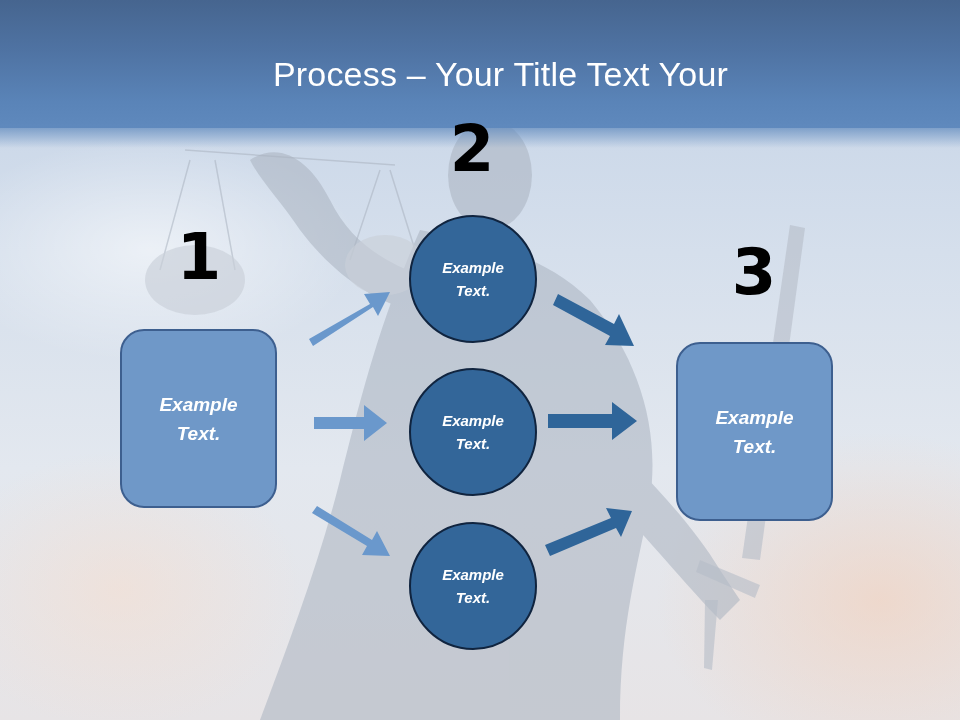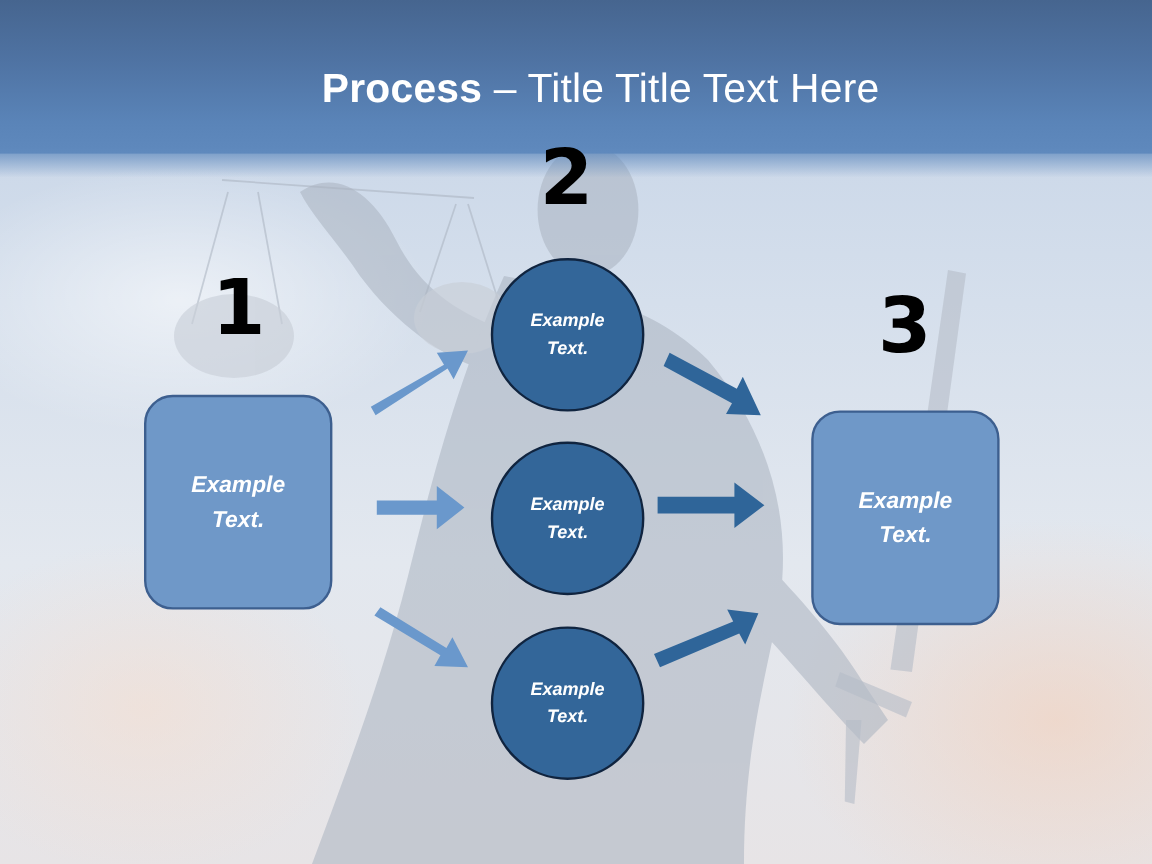--- a/index.html
+++ b/index.html
@@ -12,21 +12,21 @@
         radial-gradient(ellipse 300px 160px at 150px 250px, rgba(255,255,255,0.55), rgba(255,255,255,0) 70%),
         linear-gradient(180deg, #c3d2e6 0%, #d5dfec 35%, #e3e8ef 65%, #e7e4e6 100%);
     }
     .statue { position: absolute; left: 0; top: 0; width: 960px; height: 720px; }
     .header { position: absolute; left: 0; top: 0; width: 960px; height: 128px;
       background: linear-gradient(180deg, #46658f 0%, #4f73a3 40%, #5a84b8 80%, #5f89bd 100%); }
     .header-fade { position: absolute; left: 0; top: 124px; width: 960px; height: 24px;
       background: linear-gradient(180deg, rgba(95,137,189,0.85), rgba(150,178,214,0.0)); }
     .title { position: absolute; left: 0; top: 52px; width: 985px; text-align: center;
       color: #ffffff; font-family: "Liberation Sans", sans-serif; font-size: 34px; line-height: 44px; letter-spacing: 0.2px; }
-    .title b { font-weight: bold; margin-left: 16px; }
+    .title b { font-weight: normal; margin-left: 16px; }
     .title span.rest { font-weight: normal; }
     .num { position: absolute; font-family: "DejaVu Sans", sans-serif; font-weight: bold;
       color: #000; font-size: 64px; line-height: 70px; text-align: center; width: 80px; }
     .box { position: absolute; width: 154px; height: 176px; border-radius: 24px;
       background: #6f98c8; border: 2px solid #3d5f8f; box-sizing: border-box;
       display: flex; align-items: center; justify-content: center; text-align: center; }
     .box .t { color: #fff; font-style: italic; font-weight: bold; font-size: 19px; line-height: 29px;
       font-family: "Liberation Sans", sans-serif; }
     .circle { position: absolute; width: 128px; height: 128px; border-radius: 50%;
       background: #336699; border: 2.5px solid #10243f; box-sizing: border-box;
@@ -70,21 +70,21 @@
 
       <ellipse cx="195" cy="280" rx="50" ry="35"></ellipse>
       <ellipse cx="385" cy="265" rx="40" ry="30"></ellipse>
     </g>
   </svg>
 
   <div class="header"></div>
   <div class="header-fade"></div>
 
   <div class="title">
-    <b>Process</b><span class="rest"> – Title Title Text Here</span>
+    <b>Process</b><span class="rest"> – Your Title Text Your</span>
   </div>
 
   <div class="num" style="left:159px; top:222px;">1</div>
   <div class="num" style="left:432px; top:114px;">2</div>
   <div class="num" style="left:714px; top:237px;">3</div>
 
   <div class="box" style="left:120px; top:329px; width:157px; height:179px;">
     <div class="t">
       <span style="display:inline-block; width:100px;">Example Text.</span>
     </div>

